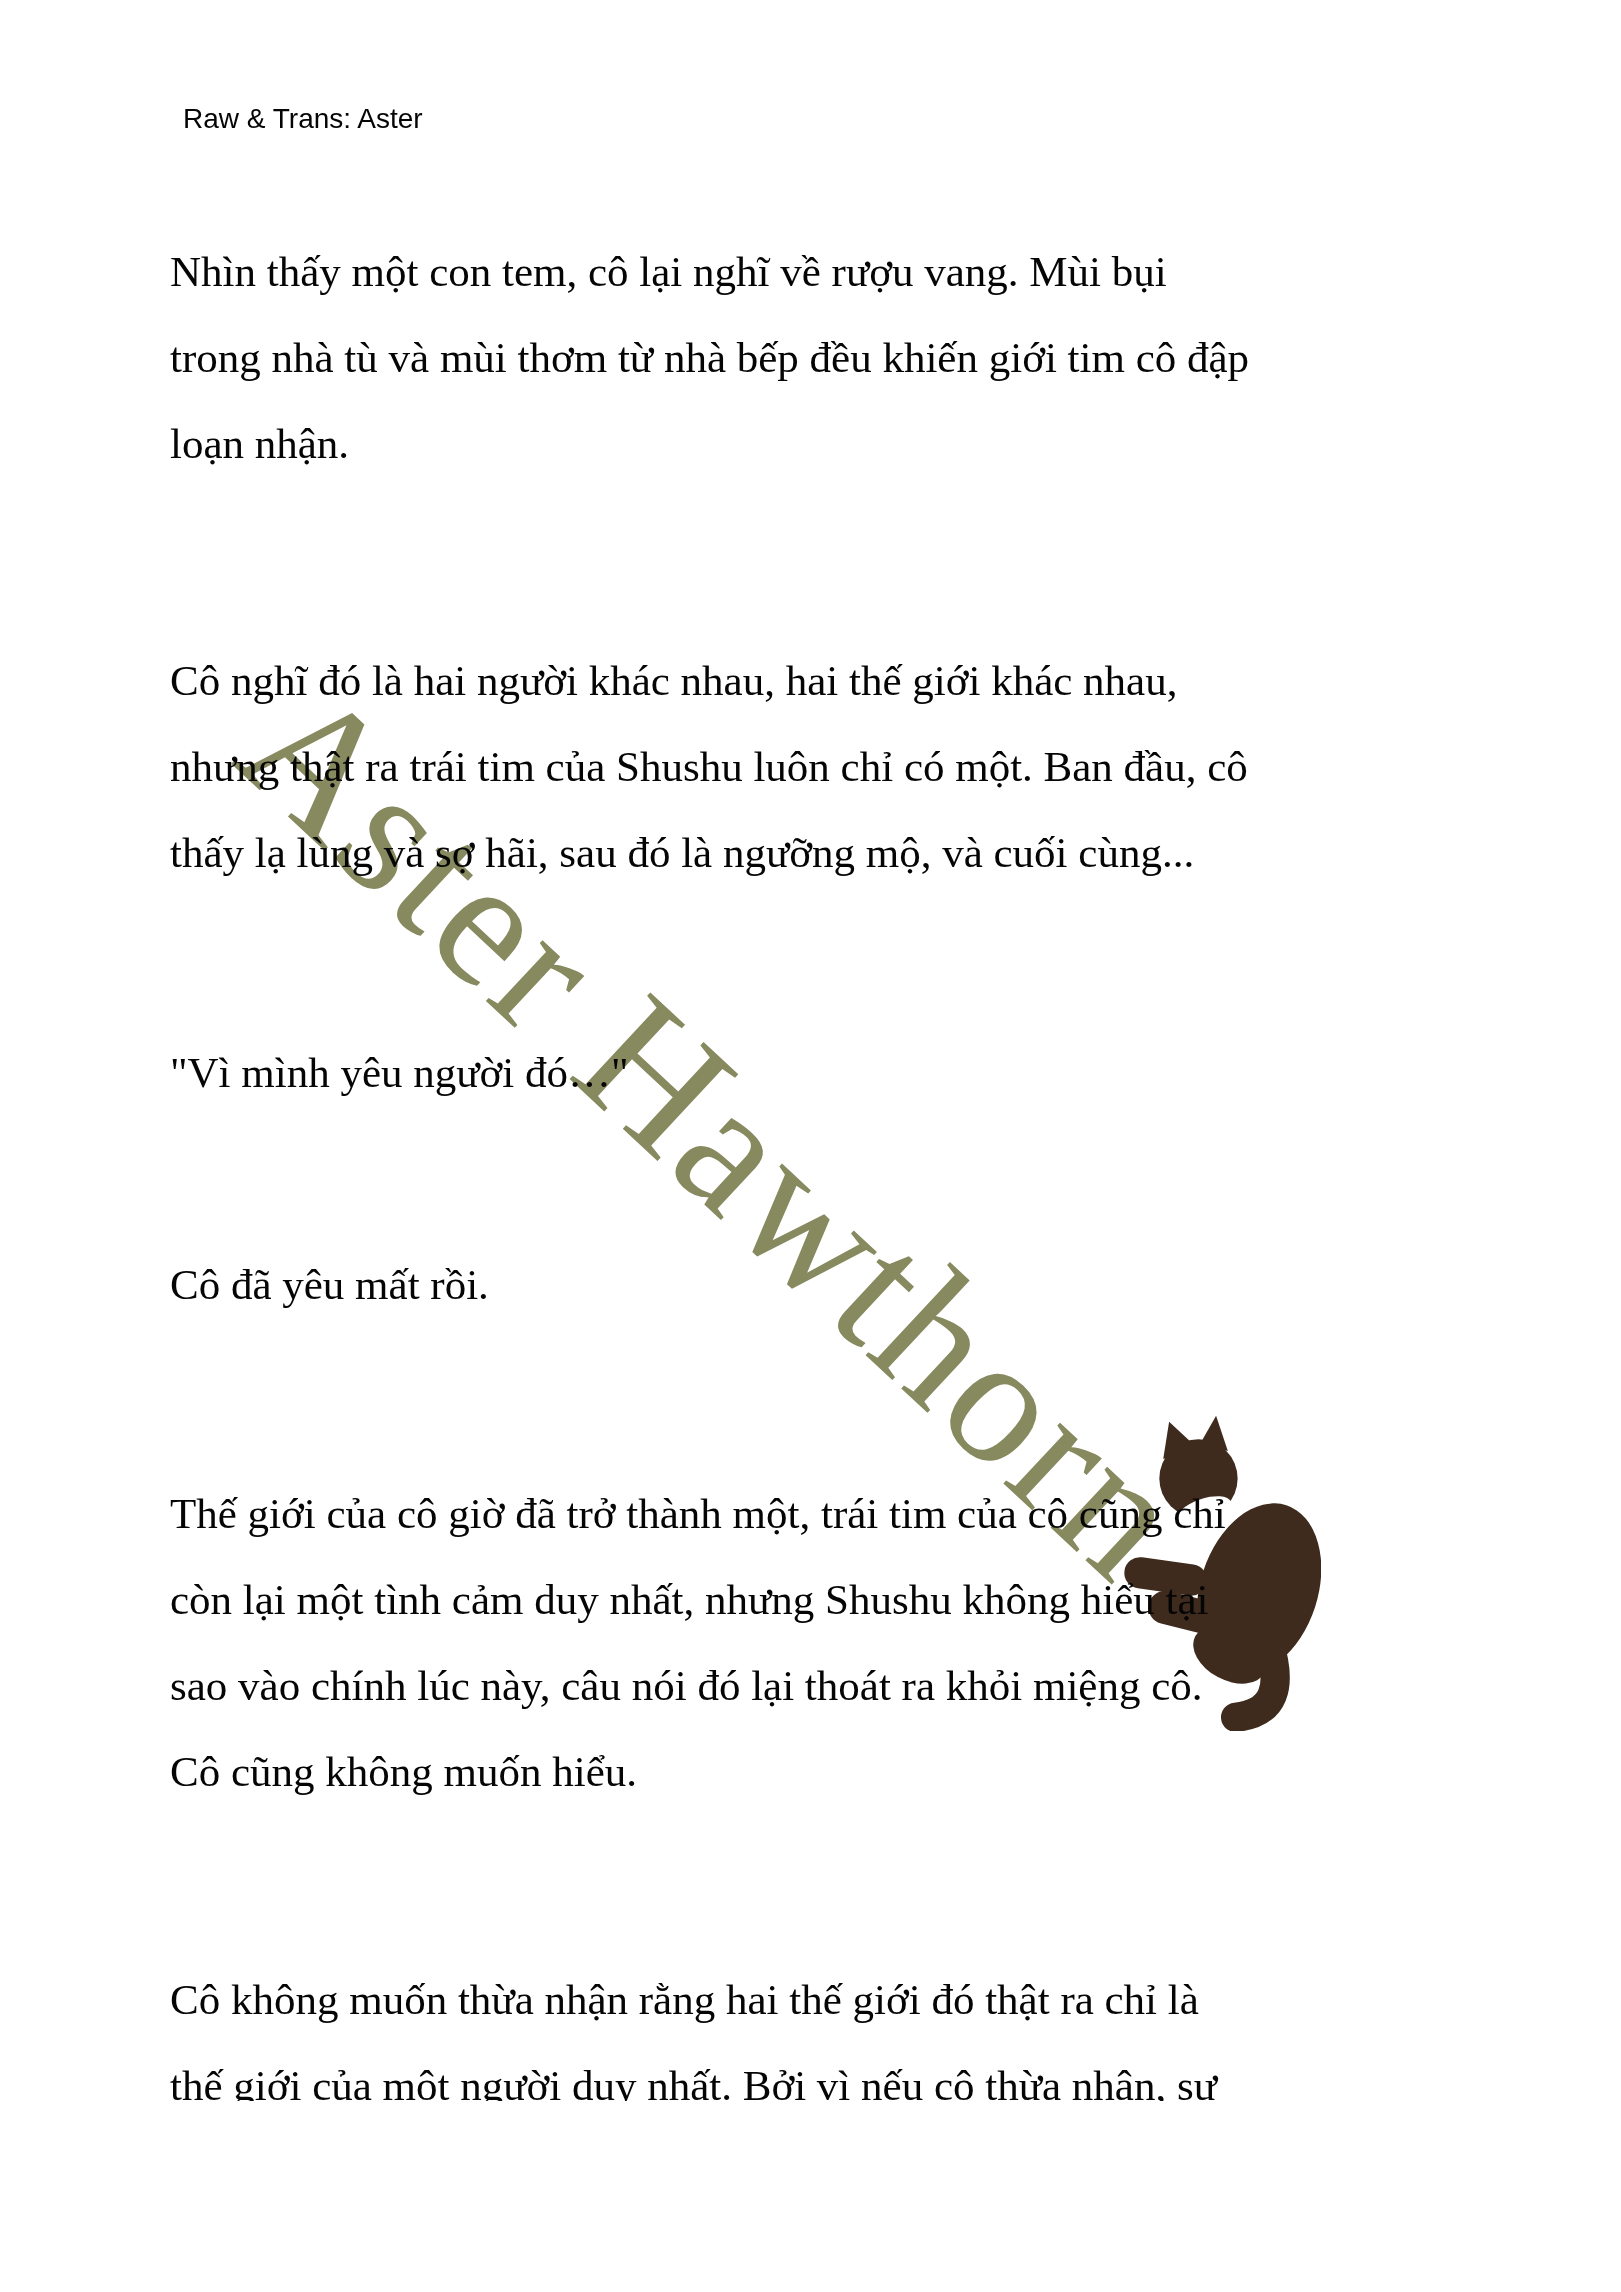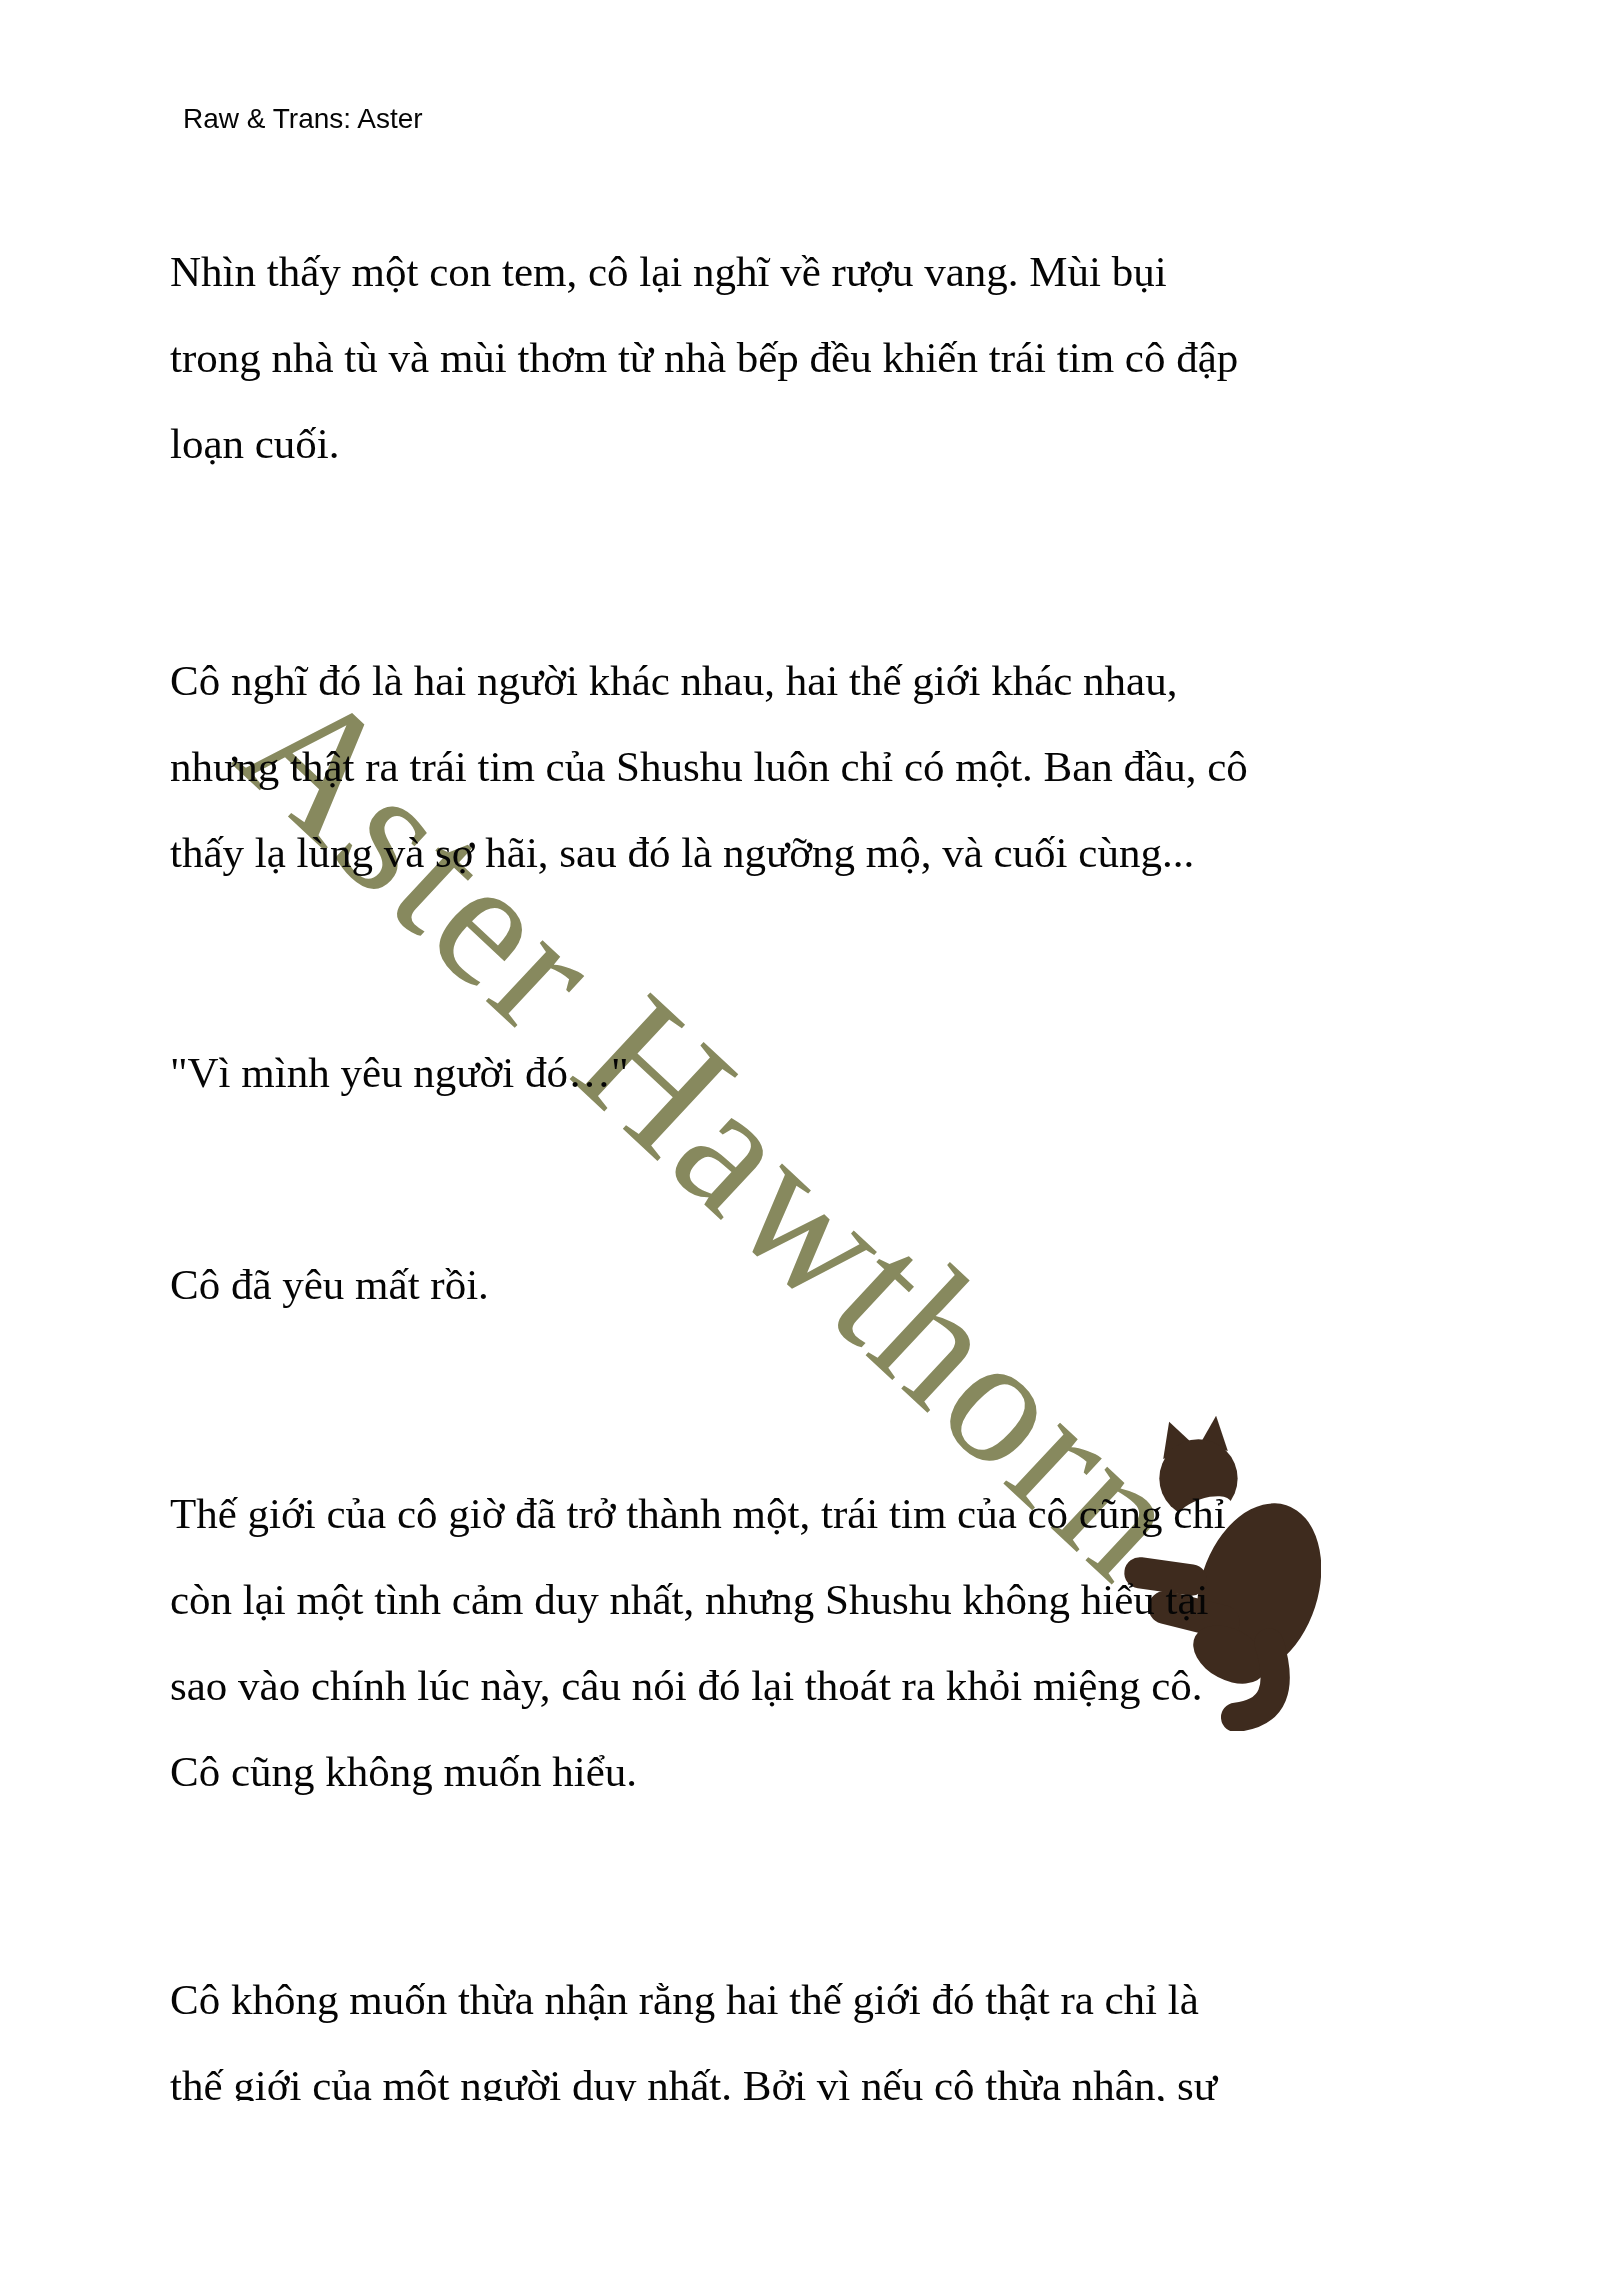--- a/index.html
+++ b/index.html
@@ -55,22 +55,22 @@
       <rect x="4" y="156" width="85" height="32" rx="16" transform="rotate(8 46 172)"></rect>
       <rect x="28" y="194" width="95" height="34" rx="17" transform="rotate(14 75 211)"></rect>
       <ellipse cx="112" cy="252" rx="40" ry="26" transform="rotate(28 112 252)"></ellipse>
     </g>
     <path d="M152 240 C 166 285, 158 312, 118 316" stroke="#3E2B1E" stroke-width="30" fill="none" stroke-linecap="round"></path>
     <ellipse cx="85" cy="106" rx="30" ry="13" fill="#FFFFFF" transform="rotate(-20 85 106)"></ellipse>
   </svg>
 
   <p class="para p1">
     <span class="line" style="display:block">Nhìn thấy một con tem, cô lại nghĩ về rượu vang. Mùi bụi</span>
-    <span class="line" style="display:block">trong nhà tù và mùi thơm từ nhà bếp đều khiến trái tim cô đập</span>
-    <span class="line" style="display:block">loạn cuối.</span>
+    <span class="line" style="display:block">trong nhà tù và mùi thơm từ nhà bếp đều khiến giới tim cô đập</span>
+    <span class="line" style="display:block">loạn nhận.</span>
   </p>
 
   <p class="para p2">
     <span class="line" style="display:block">Cô nghĩ đó là hai người khác nhau, hai thế giới khác nhau,</span>
     <span class="line" style="display:block">nhưng thật ra trái tim của Shushu luôn chỉ có một. Ban đầu, cô</span>
     <span class="line" style="display:block">thấy lạ lùng và sợ hãi, sau đó là ngưỡng mộ, và cuối cùng...</span>
   </p>
 
   <p class="para p3">
     <span class="line" style="display:block">"Vì mình yêu người đó…"</span>

